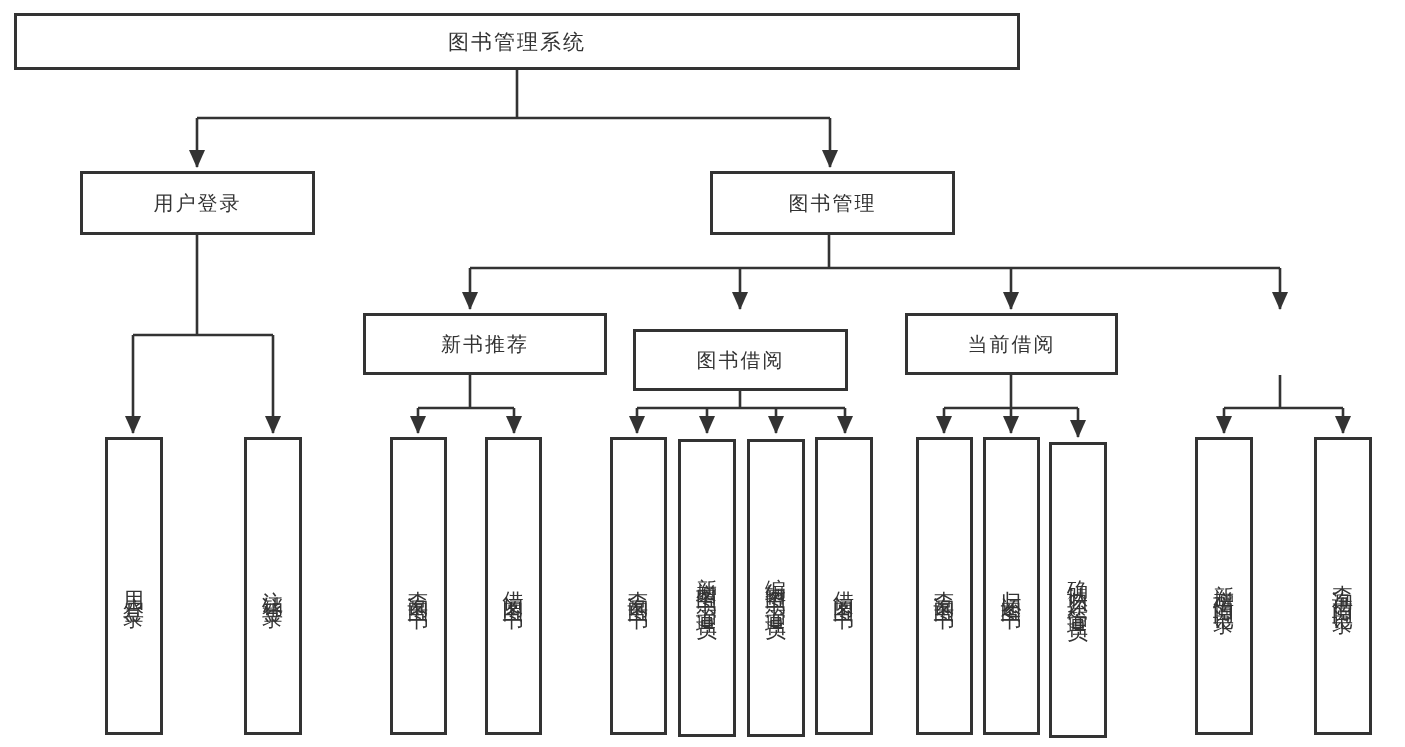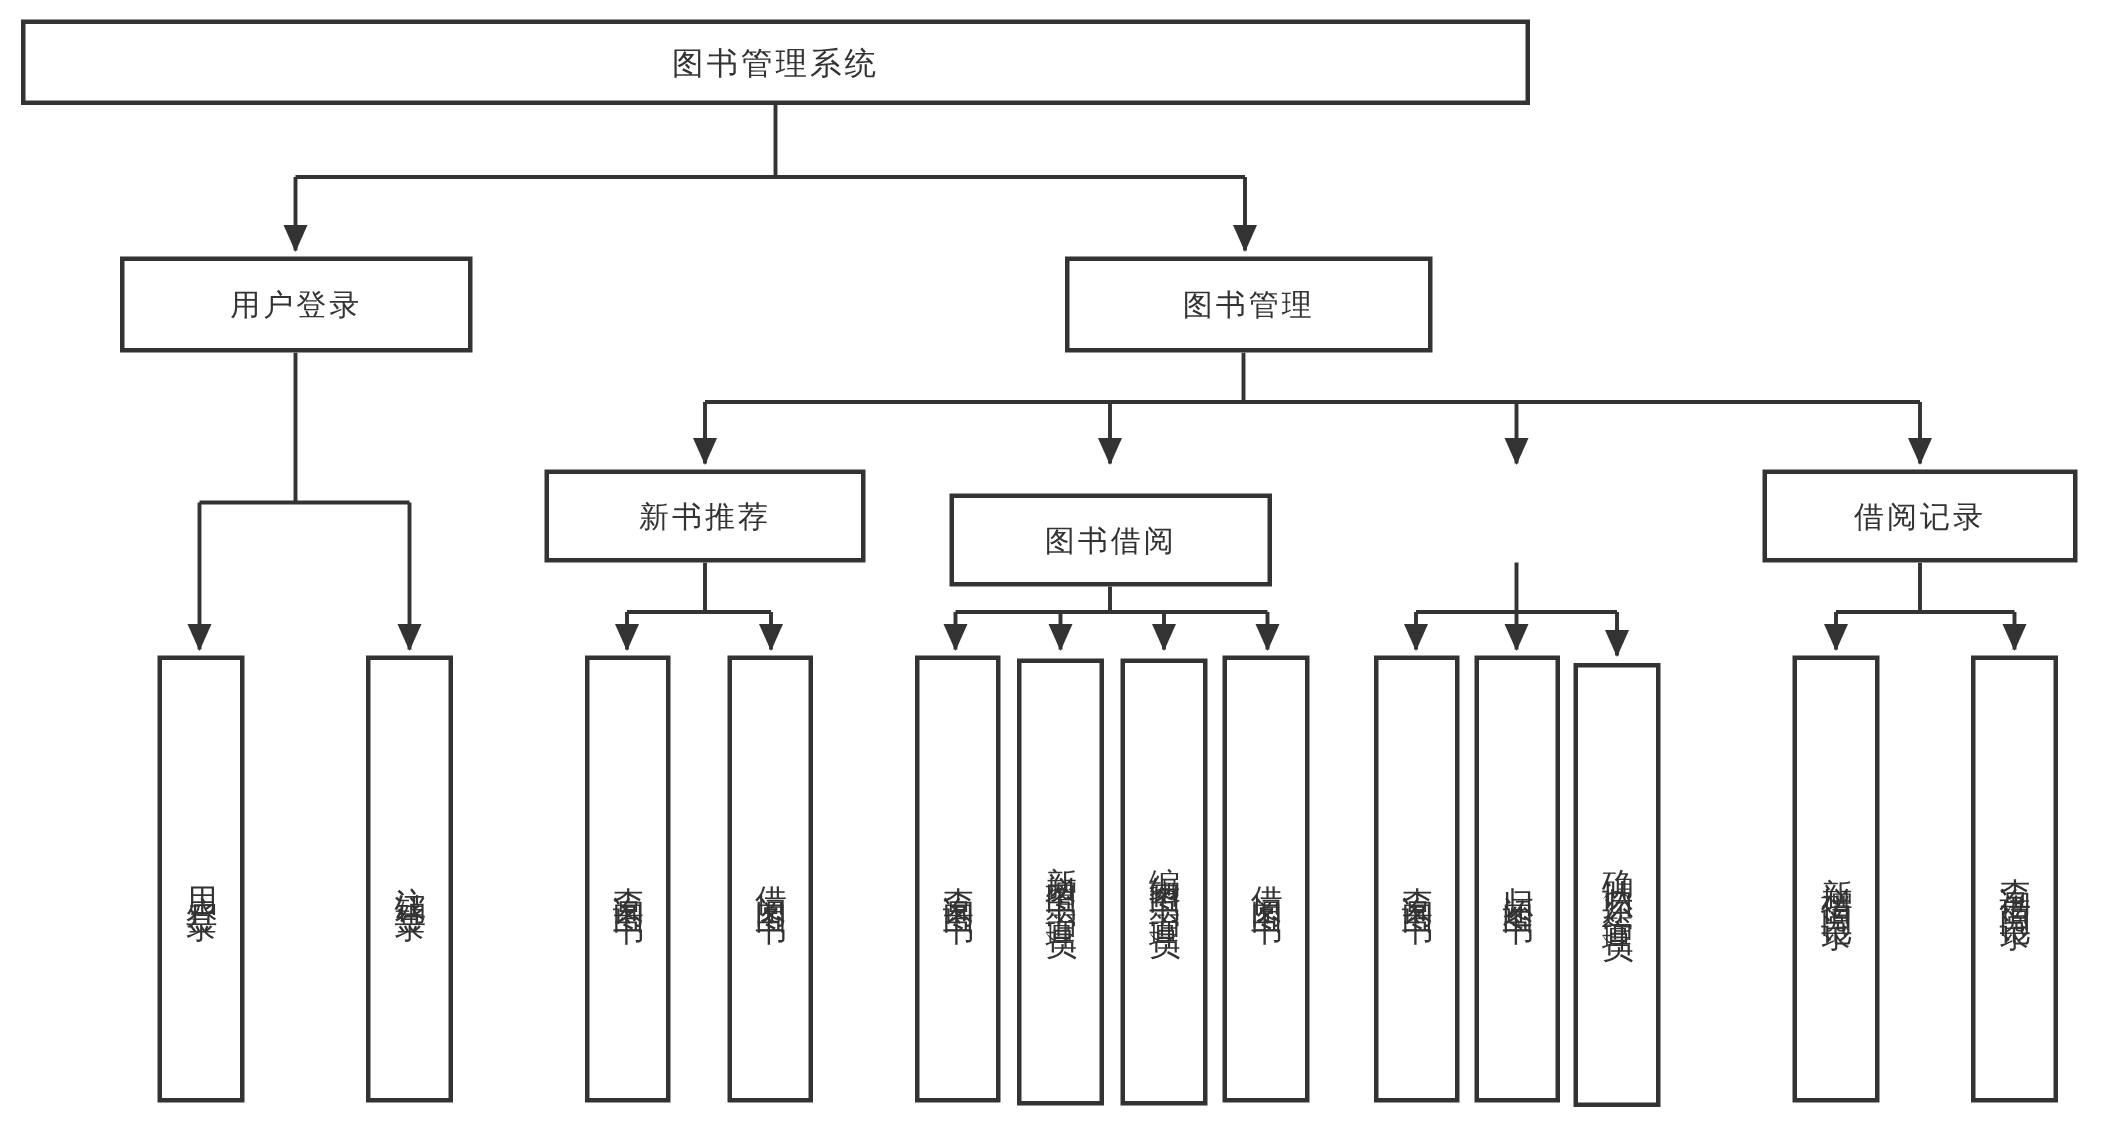--- a/index.html
+++ b/index.html
@@ -98,28 +98,28 @@
     <span>图书管理系统</span>
   </div>
 
   <div class="node h" style="left:80px;top:171px;width:235px;height:64px;">
     <span>用户登录</span>
   </div>
   <div class="node h" style="left:710px;top:171px;width:245px;height:64px;">
     <span>图书管理</span>
   </div>
 
-  <div class="node h" style="left:363px;top:313px;width:214px;height:62px;">
+  <div class="node h" style="left:363px;top:313px;width:244px;height:62px;">
     <span>新书推荐</span>
   </div>
   <div class="node h" style="left:633px;top:313px;width:215px;height:62px;margin-top:16px;">
     <span>图书借阅</span>
   </div>
-  <div class="node h" style="left:1175px;top:313px;width:210px;height:62px;">
-    <span>借阅记录</span>
+  <div class="node h" style="left:905px;top:313px;width:213px;height:62px;">
+    <span>当前借阅</span>
   </div>
 
   <div class="node v" style="left:105px;top:437px;width:58px;height:298px;">
     <span>用户登录</span>
   </div>
   <div class="node v" style="left:244px;top:437px;width:58px;height:298px;">
     <span>注销登录</span>
   </div>
 
   <div class="node v" style="left:390px;top:437px;width:57px;height:298px;">

